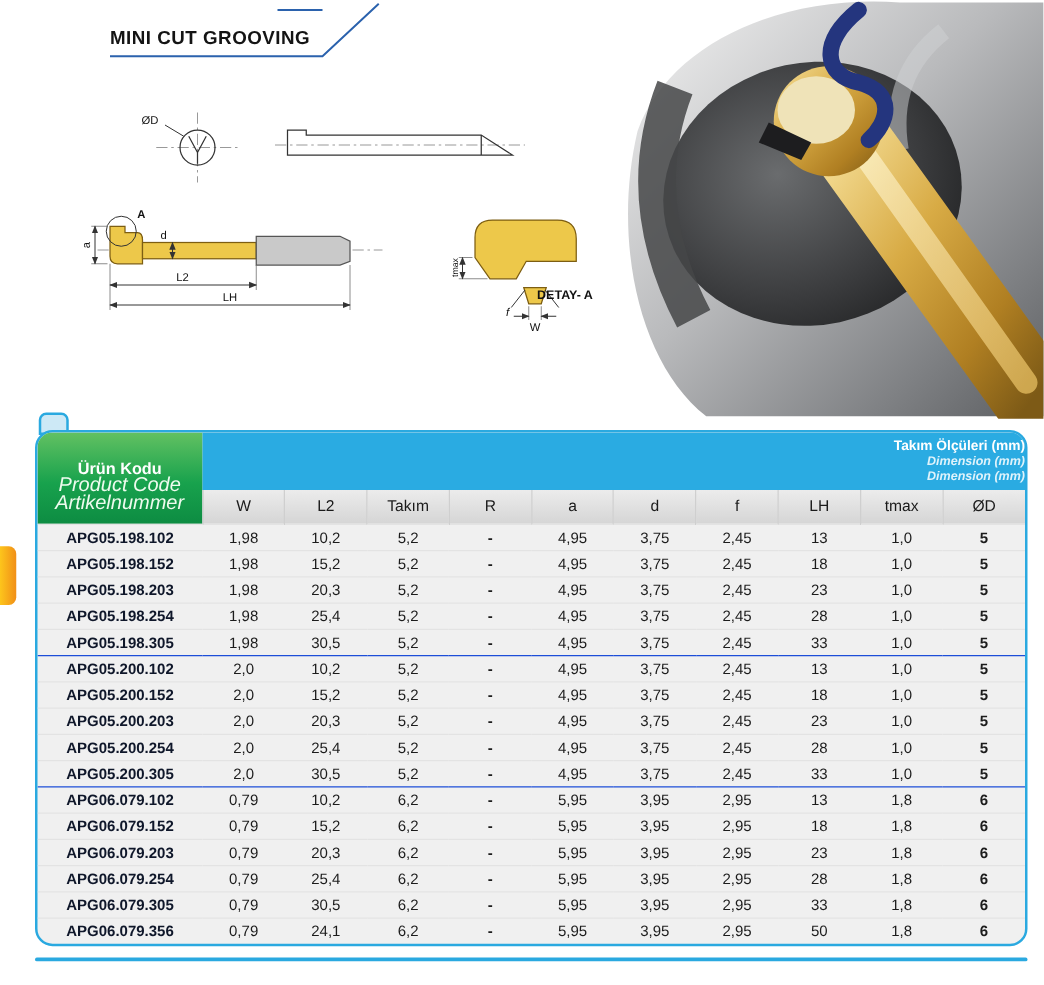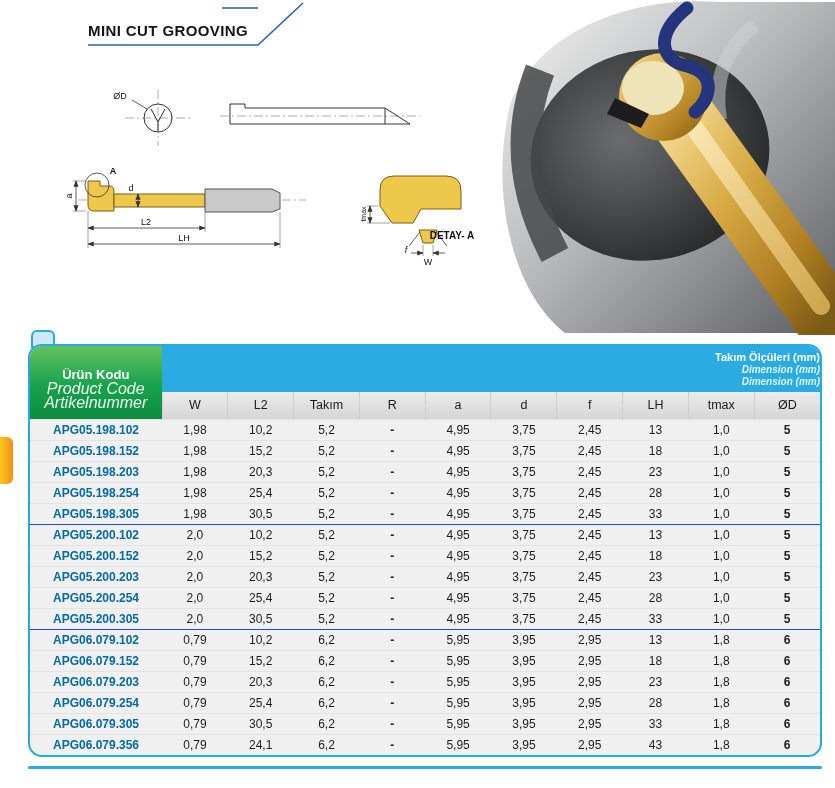--- a/index.html
+++ b/index.html
@@ -37,21 +37,21 @@
   .bh1 { font-size:11px; font-weight:bold; line-height:13px; }
   .bh2 { font-size:10px; font-style:italic; color:rgba(255,255,255,.85); line-height:12px; }
 
   tr.col-row th { background:linear-gradient(180deg,#ececec,#d5d5d5); font-size:12.5px;
                   font-weight:normal; color:#1a1a1a; height:27px; border-left:1px solid #cfcfcf;
                   text-align:center; }
 
   tbody td { text-align:center; font-size:12px; color:#1c1c1c; height:21px;
              border-top:1px solid #e3e3e3; }
   tbody tr.group-start td { border-top:1px solid #1d4ed8; }
-  td.code-cell { font-weight:bold; color:#0369a1; }
+  td.code-cell { font-weight:bold; color:#0f172a; }
   td.od-col { font-weight:bold; }
   td.dash { font-weight:bold; }
 
   
   .ol  { stroke:#333; stroke-width:1; fill:none; }
   .cl  { stroke:#8a8a8a; stroke-width:.7; fill:none; stroke-dasharray:9 3 2 3; }
   .dim { stroke:#333; stroke-width:.8; fill:none; }
   .ext { stroke:#666; stroke-width:.6; }
   .dimtxt { font-family:"Liberation Sans",sans-serif; font-size:9px; fill:#111; text-anchor:middle; }
   .dimtxt-b { font-weight:bold; }
@@ -418,21 +418,21 @@
           </tr>
           <tr>
             <td class="code-cell">APG06.079.356</td>
             <td>0,79</td>
             <td>24,1</td>
             <td>6,2</td>
             <td class="dash">-</td>
             <td>5,95</td>
             <td>3,95</td>
             <td>2,95</td>
-            <td>43</td>
+            <td>50</td>
             <td>1,8</td>
             <td class="od-col">6</td>
           </tr>
         </tbody>
     </table>
   </div>
 
   <div class="bottom-rule"></div>
 </div>
 

